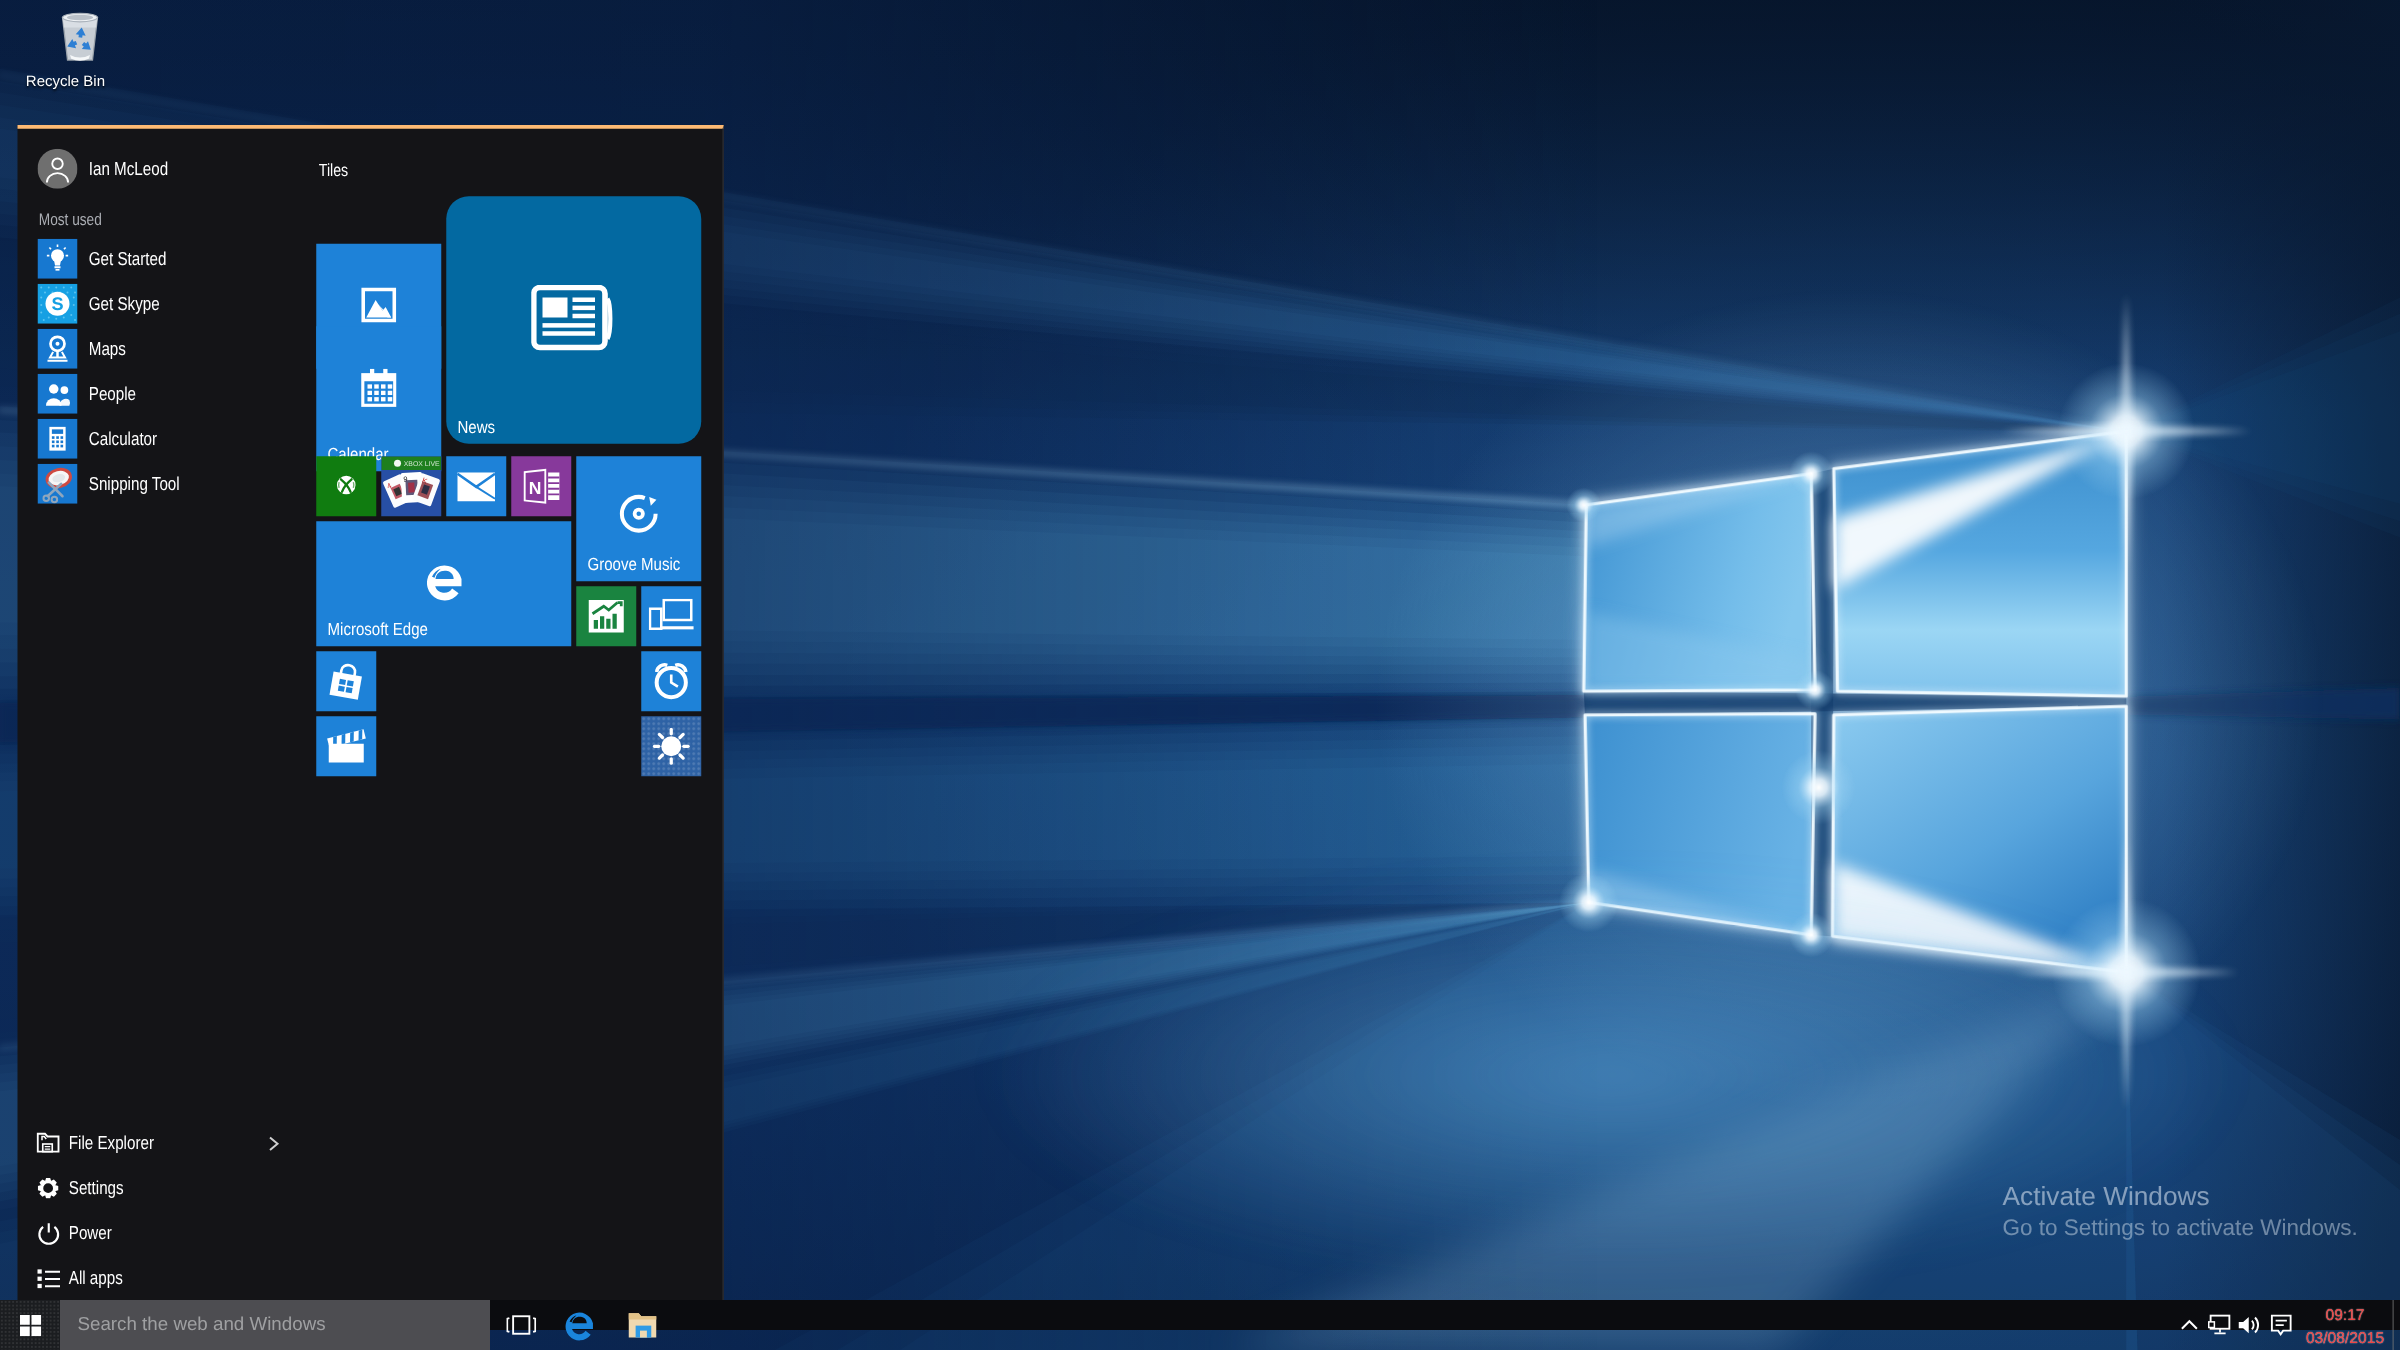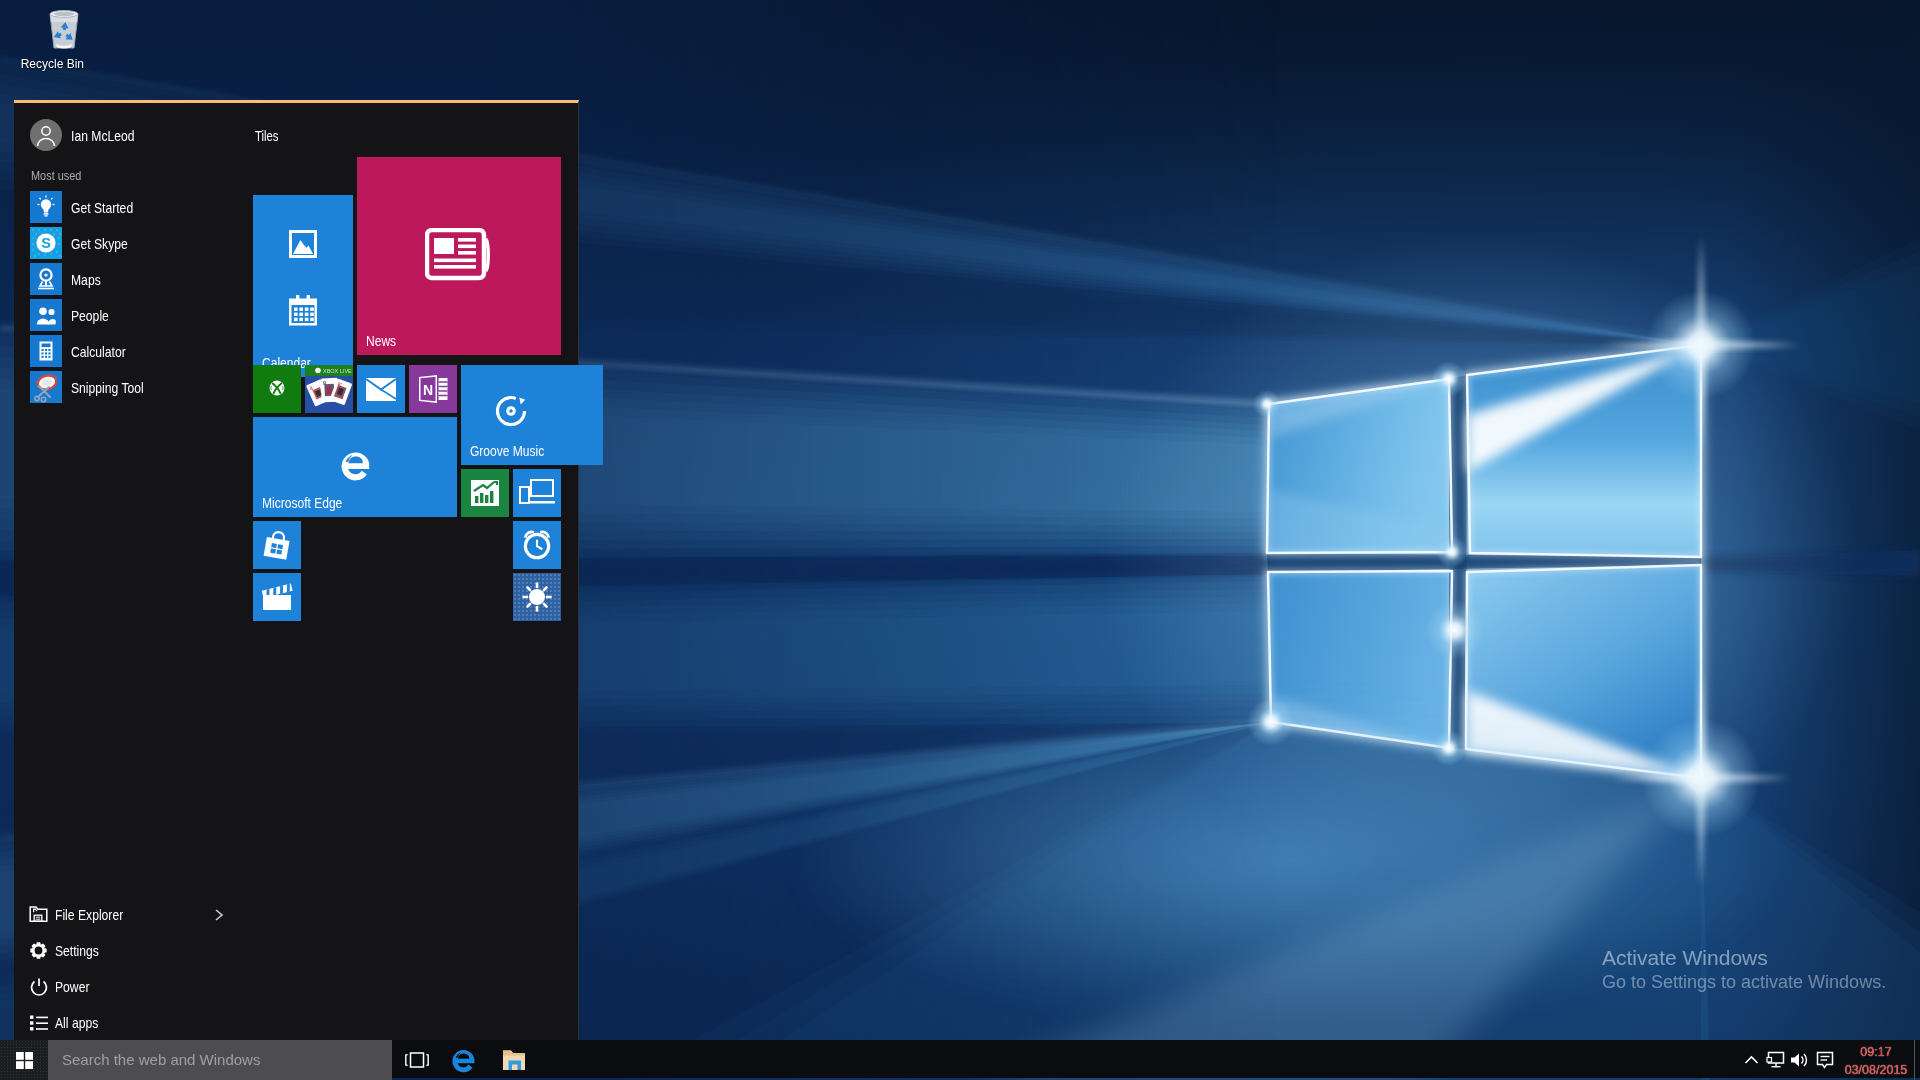--- a/index.html
+++ b/index.html
@@ -1,20 +1,20 @@
 <!DOCTYPE html>
 <html><head><meta charset="utf-8">
 <style>
 html,body{margin:0;padding:0;width:1920px;height:1080px;overflow:hidden;background:#081c38;font-family:"Liberation Sans",sans-serif;}
 .abs{position:absolute;}
 #menu{position:absolute;left:14px;top:100px;width:565px;height:940px;background:#141417;border-top:3px solid #fdba74;border-right:1px solid #2e3137;box-sizing:border-box;}
 .mu{position:absolute;color:#fff;font-size:15px;white-space:nowrap;transform:scaleX(0.81);transform-origin:0 50%;}
 .tile{position:absolute;overflow:hidden;}
 .tlabel{position:absolute;left:9px;bottom:6px;color:#fff;font-size:14px;white-space:nowrap;transform:scaleX(0.86);transform-origin:0 100%;}
-#taskbar{position:absolute;left:0;top:1040px;width:1920px;height:38px;background:#0b0c0f;}
+#taskbar{position:absolute;left:0;top:1040px;width:1920px;height:24px;background:#0b0c0f;}
 </style></head>
 <body>
 <svg id="wp" class="abs" style="left:0;top:0" width="1920" height="1080" viewBox="0 0 1920 1080">
 <defs>
 <linearGradient id="bgv" x1="0" y1="0" x2="0" y2="1">
   <stop offset="0" stop-color="#091d3b"></stop>
   <stop offset="0.33" stop-color="#0f3161"></stop>
   <stop offset="0.56" stop-color="#113a6d"></stop>
   <stop offset="0.8" stop-color="#0f3263"></stop>
   <stop offset="1" stop-color="#0b2750"></stop>
@@ -395,21 +395,21 @@
 
   <div class="tile" style="left:239px;top:54px;width:100px;height:100px;background:#1e82d8;margin-top:38px;">
     <svg class="abs" style="left:36px;top:35px" width="28" height="28" viewBox="0 0 28 28">
       <rect x="1.5" y="1.5" width="25" height="25" fill="none" stroke="#fff" stroke-width="3"></rect>
       <path d="M4,24 L11.5,10 L17,18.5 L19.5,15.5 L24,24 z" fill="#fff"></path>
       <path d="M13,13 l8,11 h3 z" fill="#fff" opacity="0.85"></path>
     </svg>
     <div class="tlabel">Photos</div>
   </div>
 
-  <div class="tile" style="left:343px;top:54px;width:204px;height:198px;background:#be185d;">
+  <div class="tile" style="left:343px;top:54px;width:204px;height:198px;background:#0369a1;border-radius:18px;">
     <svg class="abs" style="left:68px;top:71px" width="68" height="56" viewBox="0 0 68 56">
       <rect x="2" y="2" width="57" height="48" rx="5" fill="none" stroke="#fff" stroke-width="4.5"></rect>
       <rect x="9" y="10" width="20" height="16" fill="#fff"></rect>
       <rect x="33" y="10" width="18" height="3.6" fill="#fff"></rect>
       <rect x="33" y="16.5" width="18" height="3.6" fill="#fff"></rect>
       <rect x="33" y="23" width="18" height="3.6" fill="#fff"></rect>
       <rect x="9" y="30.5" width="42" height="3.6" fill="#fff"></rect>
       <rect x="9" y="37" width="42" height="3.6" fill="#fff"></rect>
       <path d="M61,11 c3,4.5 3,27.5 0,32" fill="none" stroke="#fff" stroke-width="3.4"></path>
     </svg>
@@ -494,21 +494,21 @@
       <rect x="20.5" y="4" width="9" height="22" fill="#fff"></rect>
       <g stroke="#87399b" stroke-width="1.5">
           <line x1="20.5" y1="8" x2="29.5" y2="8"></line>
           <line x1="20.5" y1="12.5" x2="29.5" y2="12.5"></line>
           <line x1="20.5" y1="17" x2="29.5" y2="17"></line>
           <line x1="20.5" y1="21.5" x2="29.5" y2="21.5"></line>
         </g>
     </svg>
   </div>
 
-  <div class="tile" style="left:447px;top:262px;width:100px;height:100px;background:#1e82d8;padding-left:42px;">
+  <div class="tile" style="left:447px;top:262px;width:100px;height:100px;background:#1e82d8;">
     <svg class="abs" style="left:32px;top:28px" width="36" height="36" viewBox="0 0 56 56">
       <circle cx="28" cy="28" r="21" fill="none" stroke="#fff" stroke-width="5" stroke-dasharray="106 26"></circle>
       <path d="M41,7 l9,3.5 -7,7.5 z" fill="#fff"></path>
       <circle cx="28" cy="28" r="7.5" fill="#fff"></circle>
       <circle cx="28" cy="28" r="2.8" fill="#1e82d8"></circle>
     </svg>
     <div class="tlabel">Groove Music</div>
   </div>
 
   <div class="tile" style="left:239px;top:314px;width:204px;height:100px;background:#1e82d8;">

